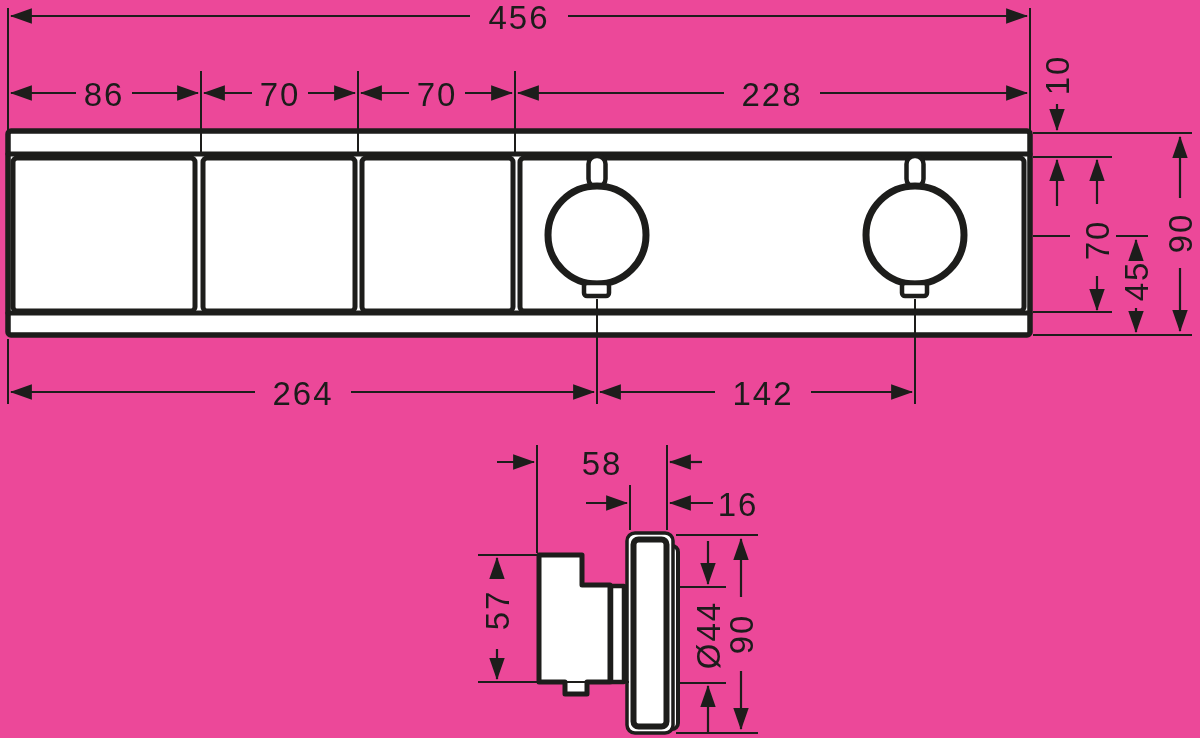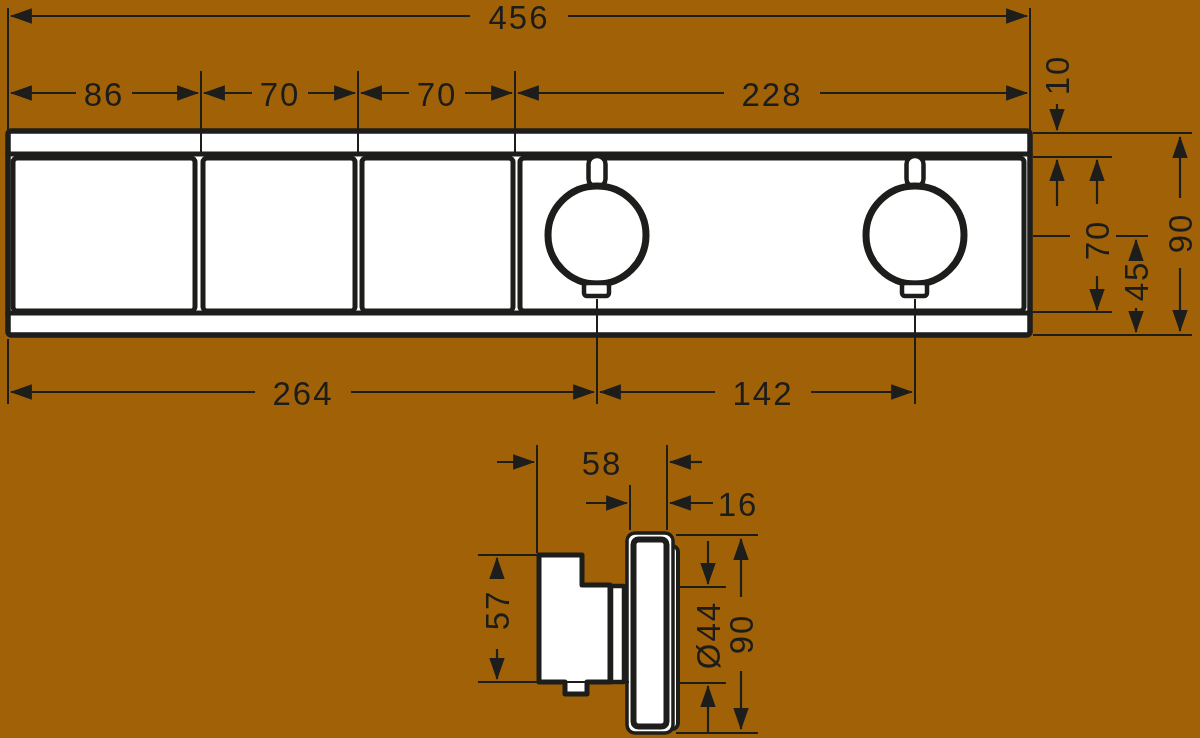--- a/index.html
+++ b/index.html
@@ -1,16 +1,16 @@
 <!DOCTYPE html>
 <html><head>
 <meta charset="utf-8">
 <style>
   html,body{margin:0;padding:0;background:#ffffff;}
-  .canvas{position:relative;width:1200px;height:738px;background:#a16207;overflow:hidden;}
+  .canvas{position:relative;width:1200px;height:738px;background:#ec4899;overflow:hidden;}
   svg{display:block;}
   
   .o  {stroke:#1d1d1b;fill:#ffffff;stroke-linejoin:round;stroke-linecap:round;}
   .w7 {stroke-width:7;}
   .w6 {stroke-width:6;}
   .w55{stroke-width:5.5;}
   .w5 {stroke-width:5;}
   .w45{stroke-width:4.5;}
   .w4 {stroke-width:4;}
   .w35{stroke-width:3.5;fill:#ffffff;}

